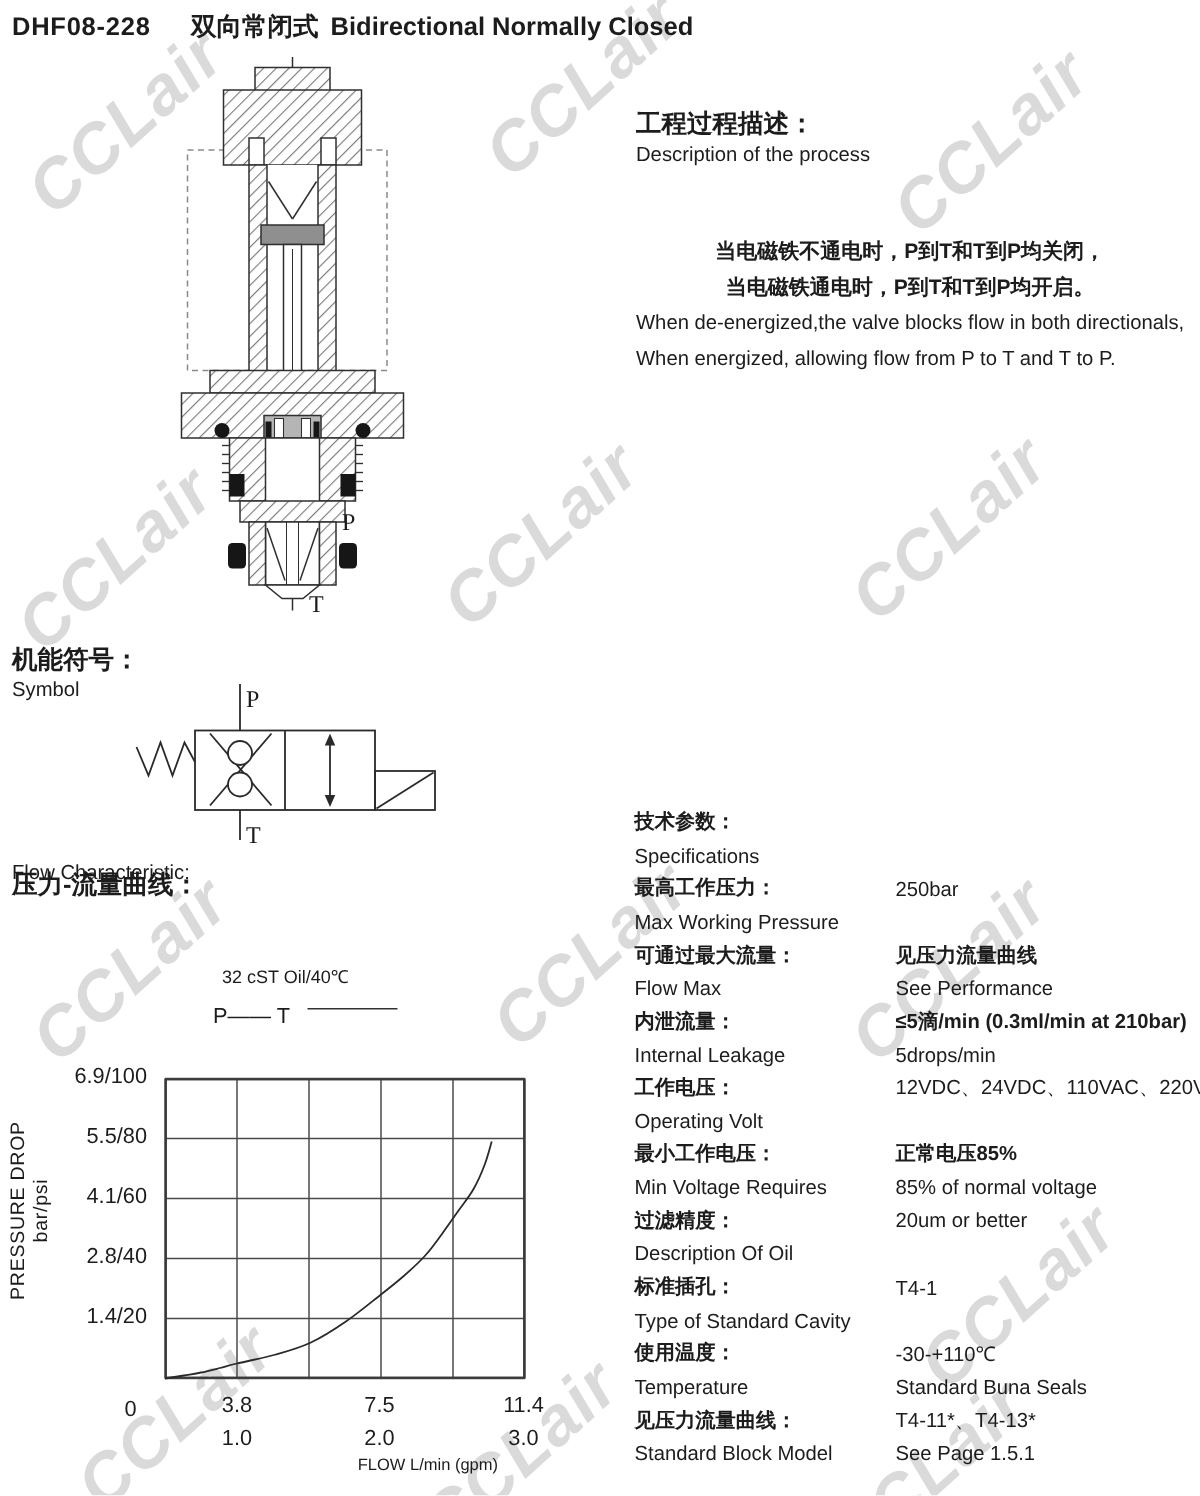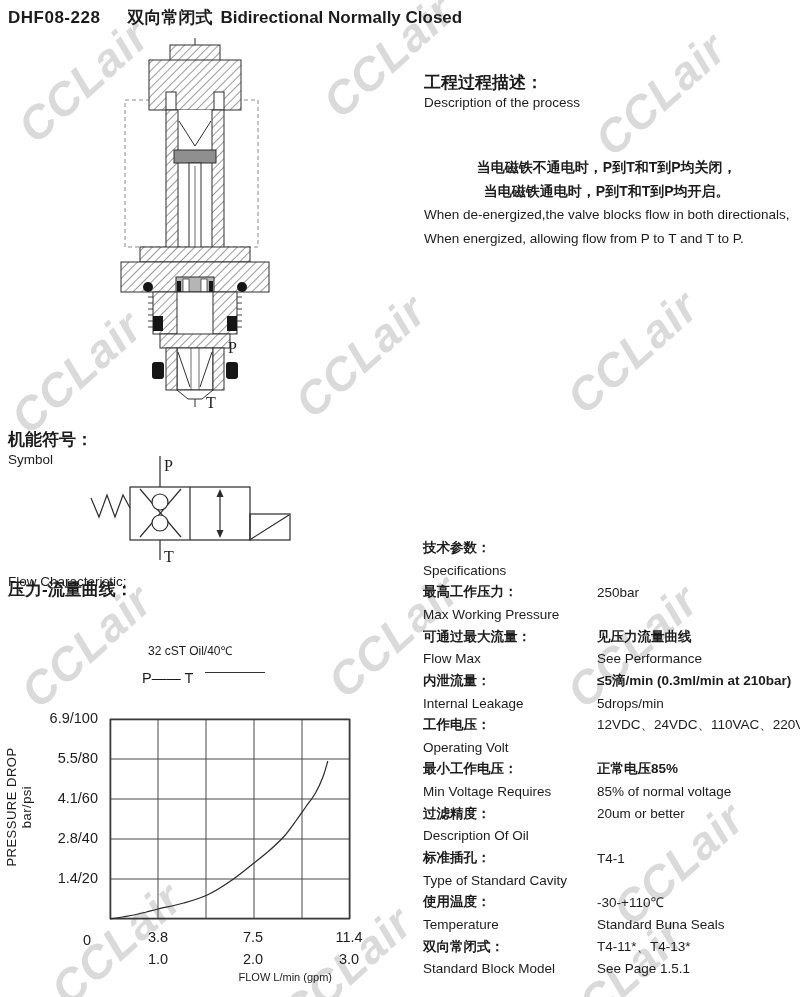--- a/index.html
+++ b/index.html
@@ -294,21 +294,21 @@
         </div>
         <div class="spec-row">
           <div class="spec-label cn">使用温度：</div>
           <div class="spec-value">-30-+110℃</div>
         </div>
         <div class="spec-row">
           <div class="spec-label">Temperature</div>
           <div class="spec-value">Standard Buna Seals</div>
         </div>
         <div class="spec-row">
-          <div class="spec-label cn">双向常闭式：</div>
+          <div class="spec-label cn">见压力流量曲线：</div>
           <div class="spec-value">T4-11*、T4-13*</div>
         </div>
         <div class="spec-row">
           <div class="spec-label">Standard Block Model</div>
           <div class="spec-value">See Page 1.5.1</div>
         </div>
       </div>
 
   </div>
 </div>

